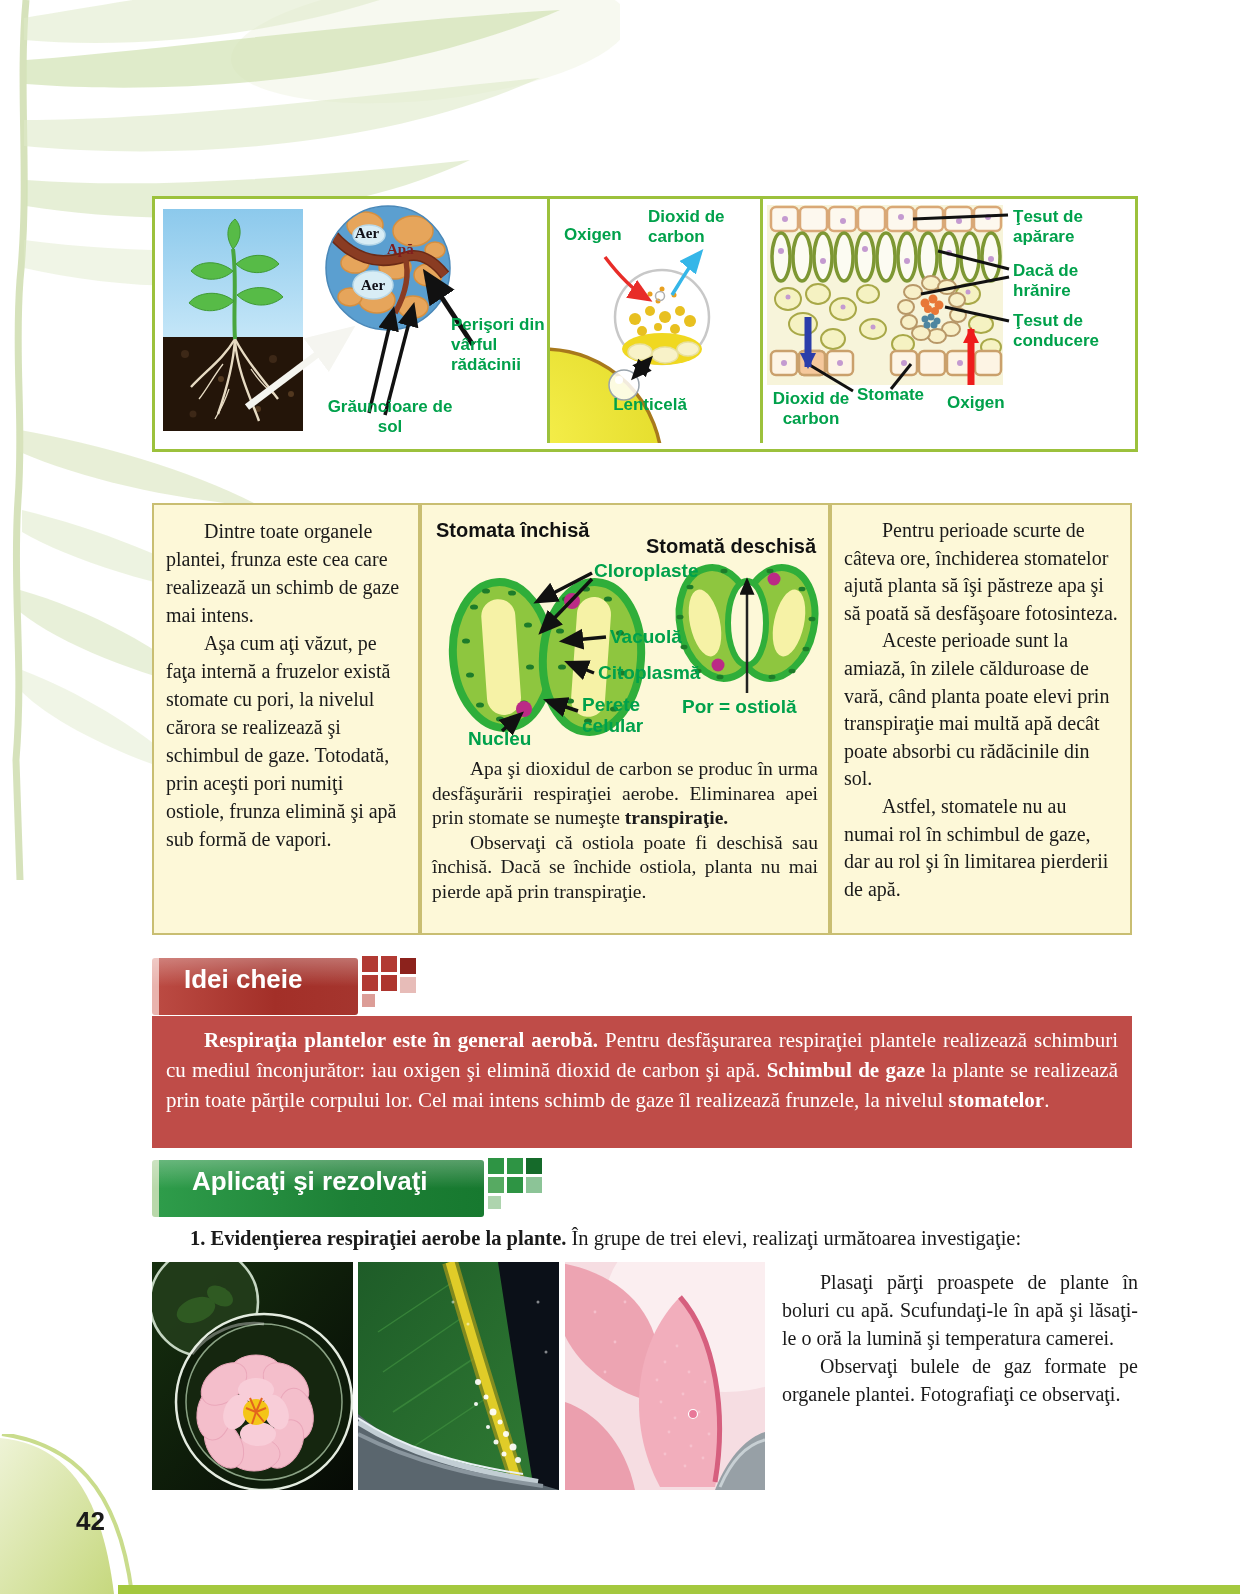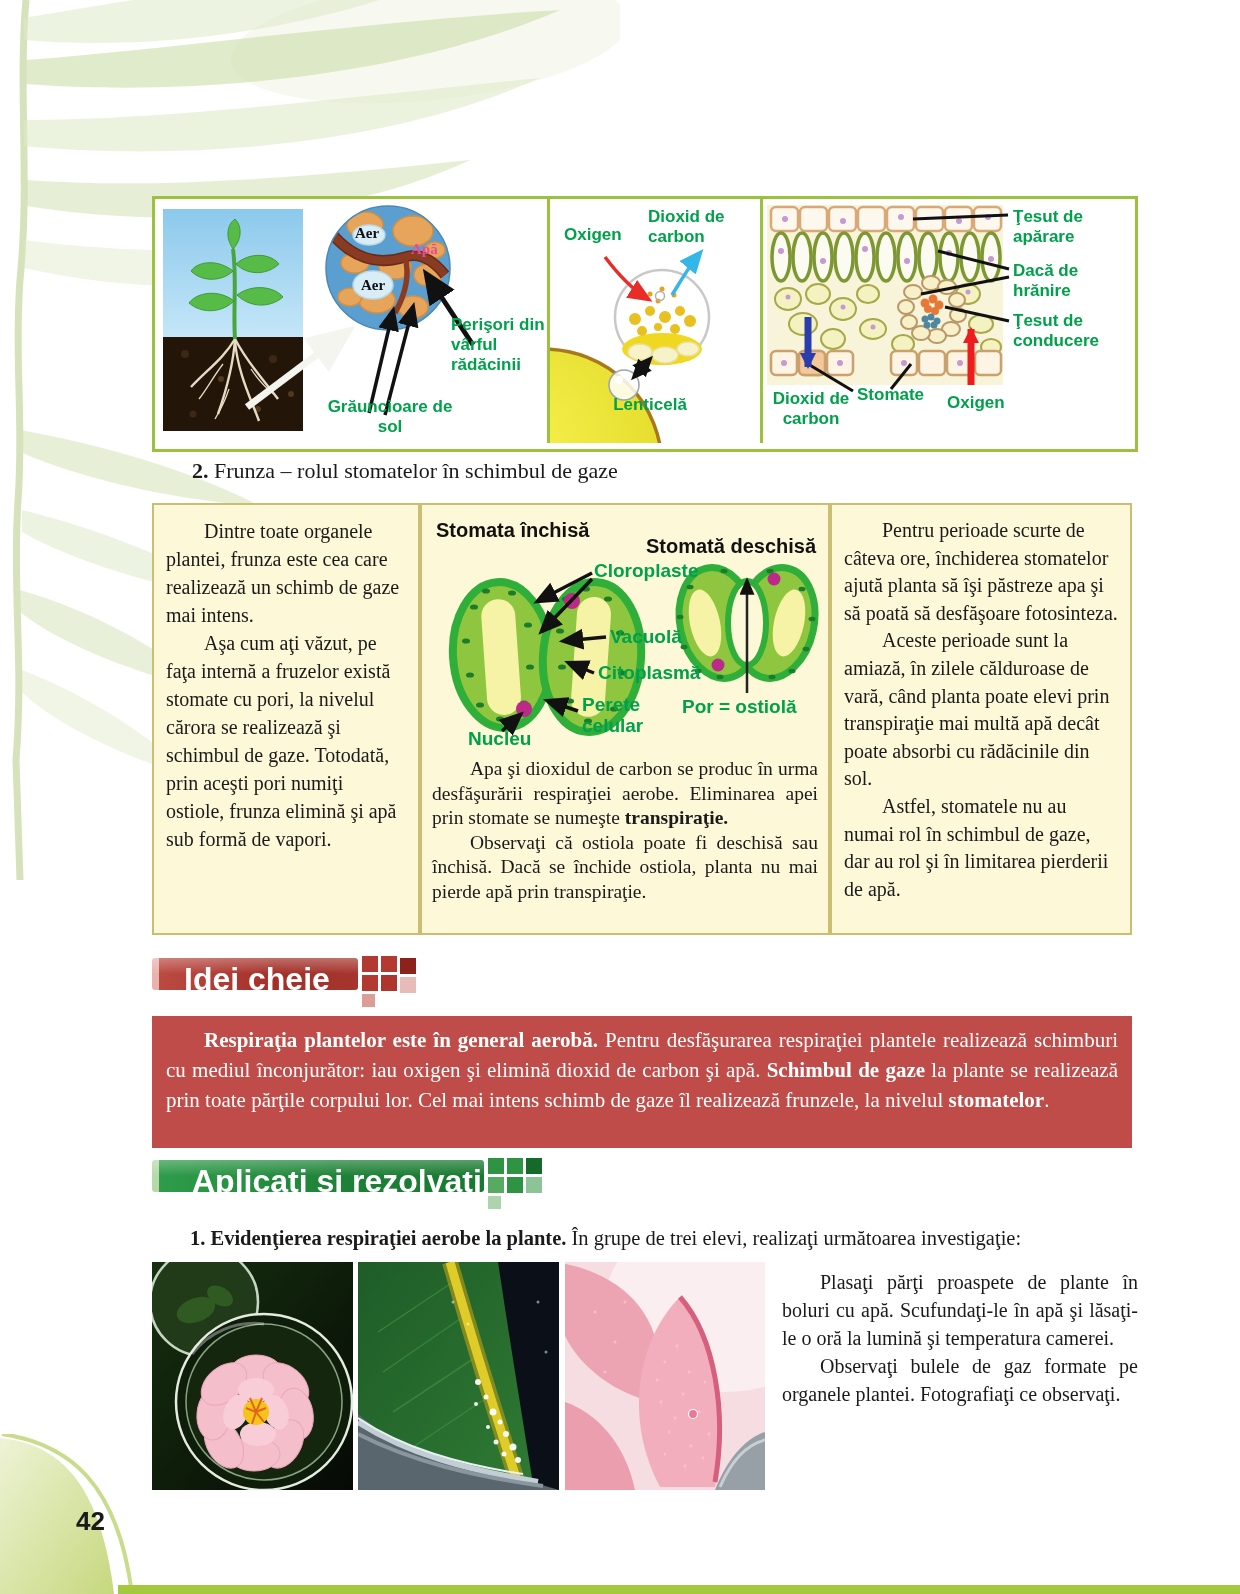--- a/index.html
+++ b/index.html
@@ -27,23 +27,23 @@
   .colM{left:420px;width:410px;}
   .colR{left:830px;width:302px;}
   .colL .txt,.colR .txt{padding:12px 12px 0 12px;font-size:20px;line-height:1.4;}
   .colM .mtxt{padding:0 10px;font-size:19.5px;line-height:1.26;text-align:justify;}
   .diagram{position:relative;width:406px;height:252px;}
   .dlabel{position:absolute;font-family:"Liberation Sans",sans-serif;font-weight:bold;
           color:#00a14b;font-size:19px;line-height:1.1;}
   .dtitle{position:absolute;font-family:"Liberation Sans",sans-serif;font-weight:bold;
           color:#111;font-size:20px;}
   
-  .banner{position:absolute;height:32px;border-radius:3px;z-index:3;
+  .banner{position:absolute;height:57px;border-radius:3px;z-index:3;
           font-family:"Liberation Sans",sans-serif;font-weight:bold;color:#fff;
-          font-size:32px;line-height:42px;}
+          font-size:26px;line-height:42px;}
   .banner-red{left:152px;top:958px;width:206px;padding-left:0;
     background:linear-gradient(180deg,rgba(255,255,255,.30),rgba(255,255,255,0) 50%),
                linear-gradient(90deg,#e9b3ad 0 7px,#bb4a42 7px,#a32f28 60%,#a5352e 100%);}
   .banner-red span{padding-left:32px;}
   .banner-green{left:152px;top:1160px;width:332px;
     background:linear-gradient(180deg,rgba(255,255,255,.28),rgba(255,255,255,0) 50%),
                linear-gradient(90deg,#b9d8aa 0 7px,#2e9c4a 7px,#1d8036 60%,#17792f 100%);}
   .banner-green span{padding-left:40px;}
   .sq{position:absolute;width:16px;height:16px;}
   
@@ -139,21 +139,21 @@
           <path d="M8,30 C30,55 55,60 80,52 C95,47 108,55 120,70" stroke="#8a3c22" stroke-width="8" fill="none"></path>
           <path d="M80,52 C85,70 80,90 70,108" stroke="#8a3c22" stroke-width="5.5" fill="none"></path>
           <g fill="#d8edf5" stroke="#b8d8e8" stroke-width="1.5">
             <ellipse cx="44" cy="30" rx="16" ry="10"></ellipse>
               <ellipse cx="48" cy="80" rx="20" ry="14"></ellipse>
           </g>
         </g>
         <circle cx="63" cy="63" r="62" fill="none" stroke="#4a88b8" stroke-width="1.5"></circle>
       </svg>
       <span class="inset-lab" style="left:200px;top:26px;">Aer</span>
-      <span class="inset-lab" style="left:256px;top:42px;color:#ec4899;">Apă</span>
+      <span class="inset-lab" style="left:232px;top:42px;color:#7f1d1d;">Apă</span>
       <span class="inset-lab" style="left:206px;top:78px;">Aer</span>
       <svg class="abs" style="left:0;top:0;" width="392" height="244" viewBox="0 0 392 244">
         <defs>
           <marker id="paW" markerWidth="8" markerHeight="8" refX="5.5" refY="3" orient="auto" markerUnits="strokeWidth">
               <path d="M0,0 L7,3 L0,6 Z" fill="#f5f5f0"></path>
             </marker>
           <marker id="paB" markerWidth="8" markerHeight="8" refX="5.5" refY="3" orient="auto" markerUnits="strokeWidth">
               <path d="M0,0 L7,3 L0,6 Z" fill="#111"></path>
             </marker>
         </defs>
@@ -347,23 +347,20 @@
       </svg>
       <span class="glabel" style="left:250px;top:8px;width:100px;">Ţesut de apărare</span>
       <span class="glabel" style="left:250px;top:62px;width:100px;">Dacă de hrănire</span>
       <span class="glabel" style="left:250px;top:112px;width:110px;">Ţesut de conducere</span>
       <span class="glabel" style="left:2px;top:190px;width:92px;text-align:center;">Dioxid de carbon</span>
       <span class="glabel" style="left:94px;top:186px;">Stomate</span>
       <span class="glabel" style="left:184px;top:194px;">Oxigen</span>
     </div>
   </div>
 
-  <div class="abs heading">
-    <b>2.</b><span> Frunza – rolul stomatelor în schimbul de gaze</span>
-  </div>
 
   <div class="cream colL">
     <div class="txt">
       <p class="ind">Dintre toate organele plantei, frunza este cea care realizează un schimb de gaze mai intens.</p>
       <p class="ind">Aşa cum aţi văzut, pe faţa internă a fruzelor există stomate cu pori, la nivelul cărora se realizează şi schimbul de gaze. Totodată, prin aceşti pori numiţi ostiole, frunza elimină şi apă sub formă de vapori.</p>
     </div>
   </div>
 
   <div class="cream colM">
     <div class="diagram">

